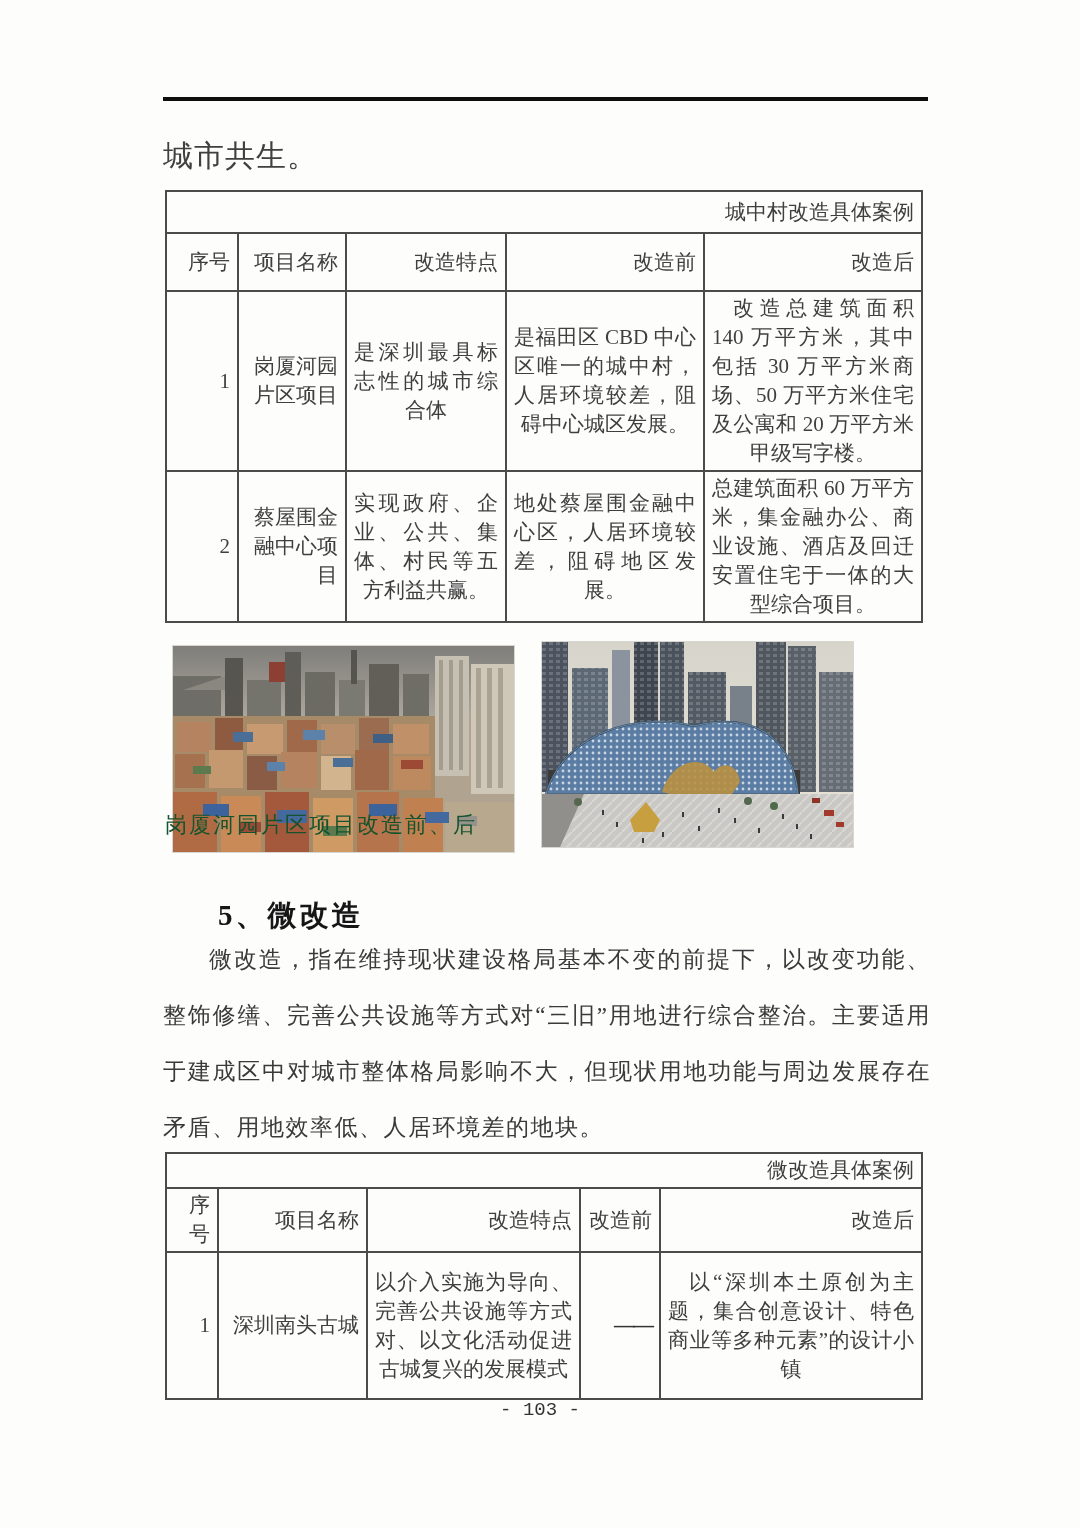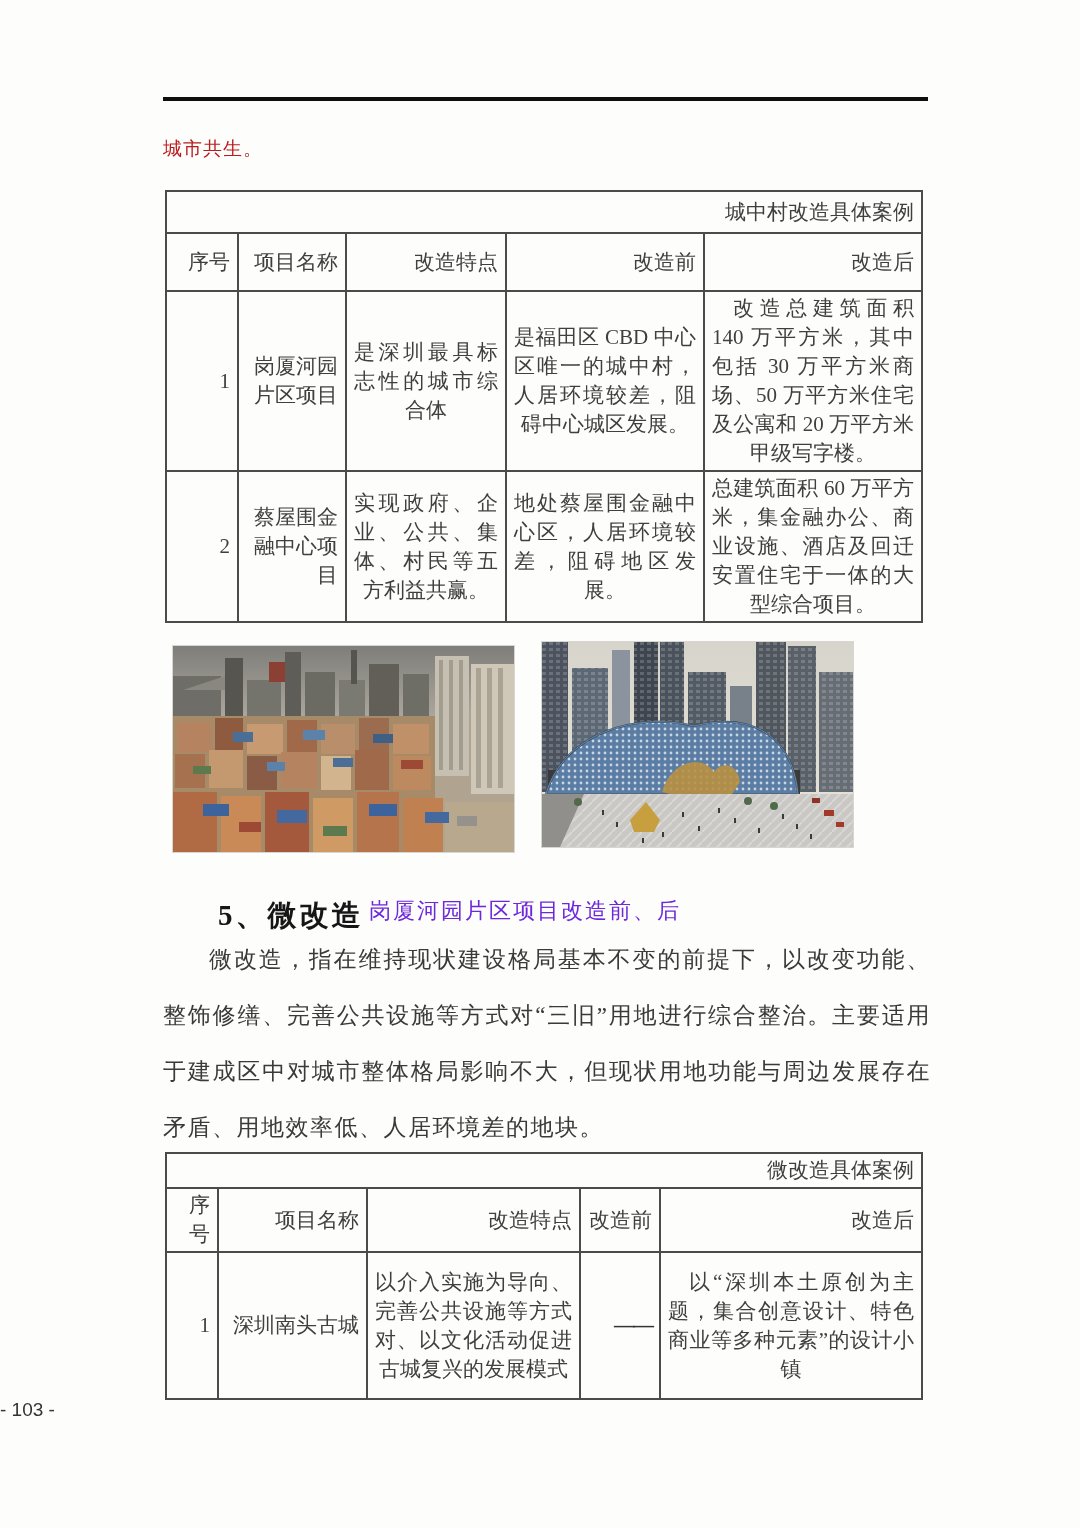--- a/index.html
+++ b/index.html
@@ -10,21 +10,21 @@
     font-family:"Liberation Serif","DejaVu Serif",serif;
     color:#3d3d3d;
     overflow:hidden;
   }
   .top-rule{
     position:absolute;left:163px;top:97px;width:765px;height:4px;
     background:#0e0e0e;
   }
   .intro{
     position:absolute;left:163px;top:136px;width:766px;
-    font-size:19px;color:#b91c1c;letter-spacing:1px;
+    font-size:30px;color:#404040;letter-spacing:1px;
   }
   
   table.doc{
     position:absolute;left:165px;width:756px;
     border-collapse:collapse;table-layout:fixed;
     font-size:21px;color:#3f3f3f;
   }
   table.doc td{
     border:2px solid #4b4b4b;
     vertical-align:middle;text-align:right;
@@ -36,37 +36,37 @@
   }
   table.doc td.indent1{text-indent:1em;}
   #table1{top:190px;}
   #table2{top:1152px;}
   .dash-cell{letter-spacing:-2px;font-weight:bold;color:#333;}
   
   .photo{position:absolute;box-shadow:0 0 0 1px #d8d6d0;}
   #photo-before{left:173px;top:646px;width:341px;height:206px;}
   #photo-after{left:542px;top:642px;width:311px;height:205px;}
   .caption{
-    position:absolute;left:165px;top:896px;width:720px;
-    text-align:center;font-size:22px;color:#6d28d9;letter-spacing:2px;
+    position:absolute;left:165px;top:810px;width:720px;
+    font-size:22px;color:#14532d;letter-spacing:2px;
   }
   
   .heading{
     position:absolute;left:218px;top:896px;
     font-size:29px;font-weight:bold;color:#161616;letter-spacing:3px;text-align:center;
   }
   .para{
     position:absolute;left:163px;top:932px;width:768px;
     font-size:23px;line-height:56px;color:#3a3a3a;
     text-align:justify;text-indent:2em;letter-spacing:1.5px;
   }
   .page-num{
     position:absolute;left:0;top:1399px;width:1080px;
-    font-size:19px;color:#333;
-    font-family:Liberation Sans, sans-serif;
+    text-align:center;font-size:19px;color:#333;
+    font-family:Liberation Mono, monospace;
   }
 </style>
 </head>
 <body>
 
 <div class="page">
 
   <div class="top-rule"></div>
 
   <div class="intro">城市共生。</div>

